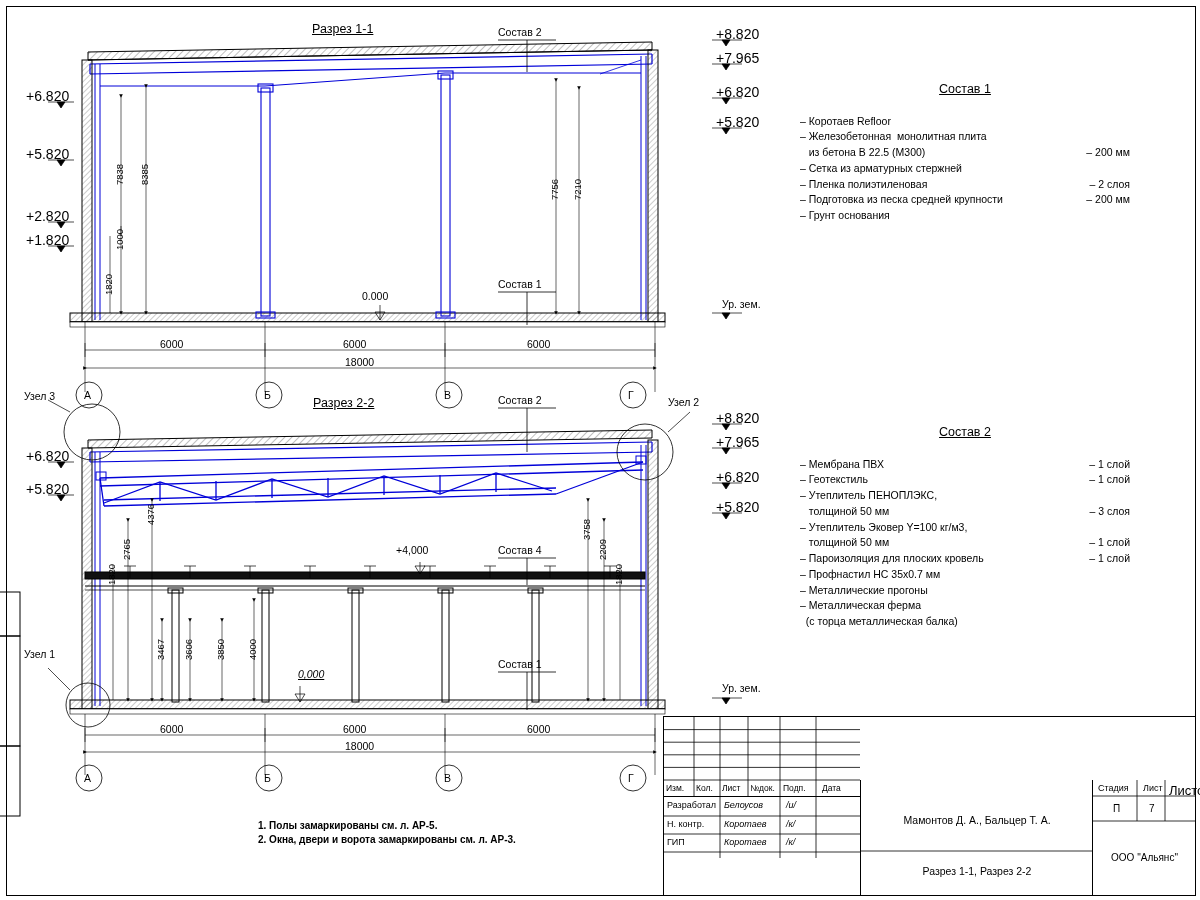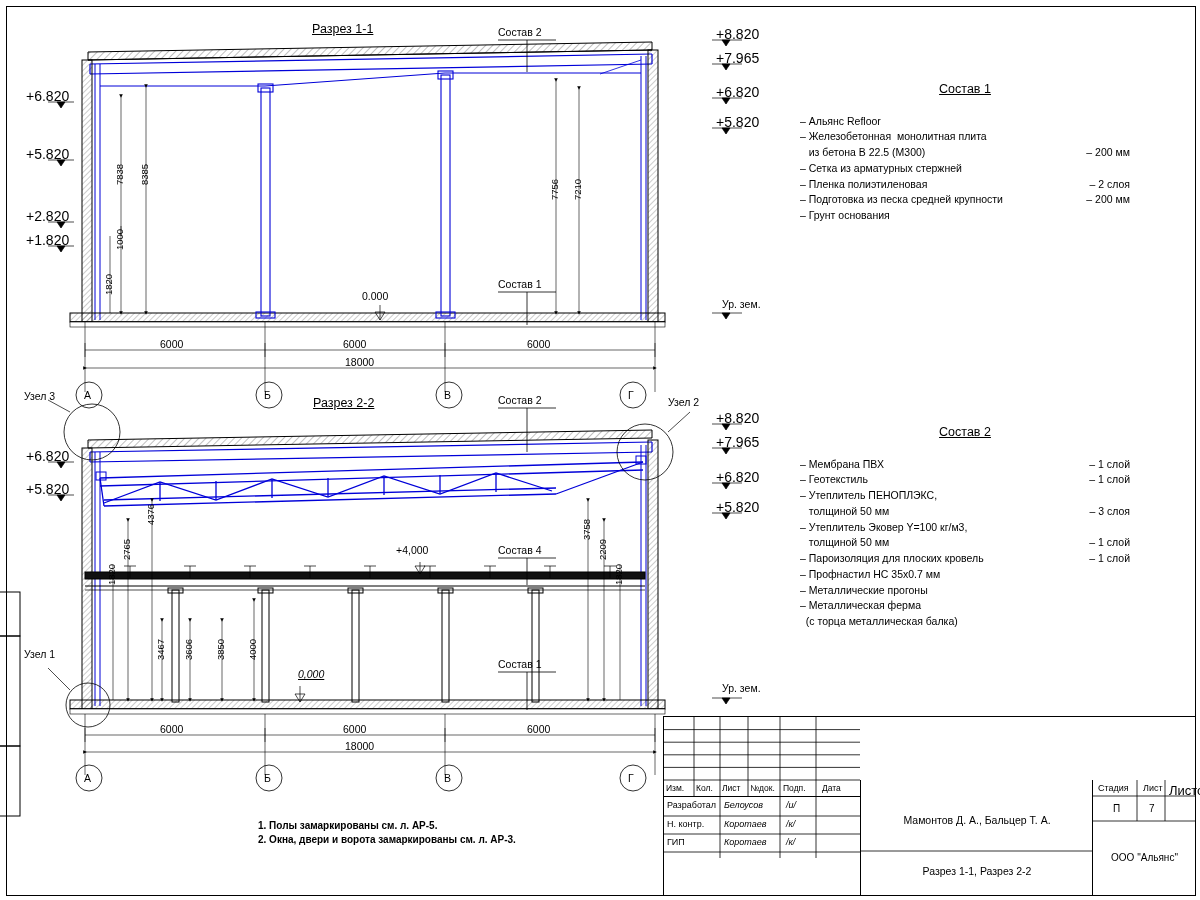--- a/index.html
+++ b/index.html
@@ -370,21 +370,21 @@
 
   <div class="abs txt" style="left:84px;top:772px;">А</div>
   <div class="abs txt" style="left:264px;top:772px;">Б</div>
   <div class="abs txt" style="left:444px;top:772px;">В</div>
   <div class="abs txt" style="left:628px;top:772px;">Г</div>
 
   <div class="abs" style="left:800px;top:82px;">
     <div class="txt ttl center" style="width:330px;margin-bottom:16px;">Состав 1</div>
     <div class="compo-list">
       <div class="compo-row">
-        <span class="d">– Альянс Refloor</span>
+        <span class="d">– Коротаев Refloor</span>
         <span class="v"></span>
       </div>
       <div class="compo-row">
         <span class="d">– Железобетонная  монолитная плита</span>
         <span class="v"></span>
       </div>
       <div class="compo-row">
         <span class="d">   из бетона В 22.5 (М300)</span>
         <span class="v">– 200 мм</span>
       </div>

